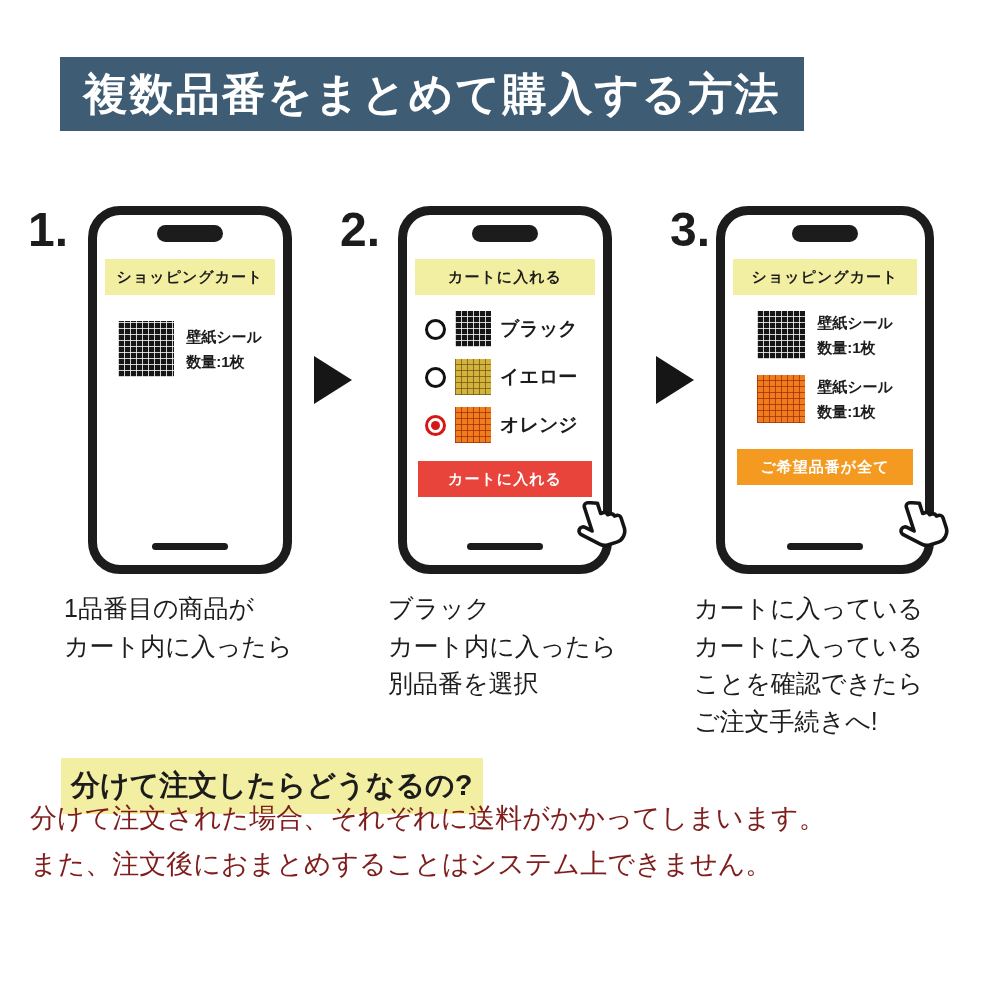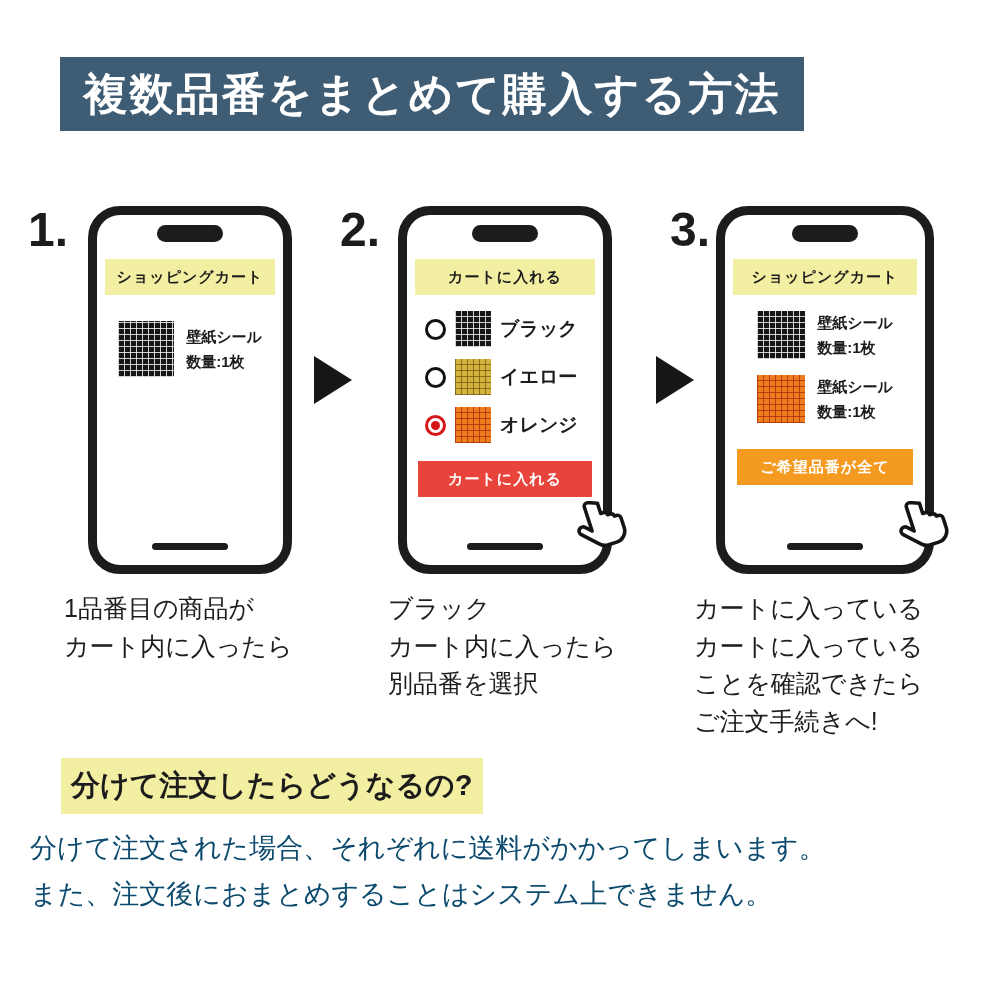--- a/index.html
+++ b/index.html
@@ -58,21 +58,21 @@
 
   .hand { position:absolute; right:-30px; bottom:6px; transform:rotate(-18deg); }
 
   .arrow { position:absolute; top:356px; width:0; height:0;
     border-top:24px solid transparent; border-bottom:24px solid transparent; border-left:38px solid #161616; }
 
   .caption { position:absolute; top:590px; font-size:25px; font-weight:400; line-height:1.5; color:#1d1d1d; white-space:nowrap; }
 
   .note-heading { position:absolute; left:25px; top:758px; font-size:29px; font-weight:700;padding-left:36px; }
   .note-heading .hl { background:var(--highlight_yellow,#f3efa2); padding:8px 10px; display:inline-block; white-space:nowrap; }
-  .note-body { position:absolute; left:30px; top:826px; font-size:27px; line-height:1.7; color:#0c4a6e; font-weight:500; }
+  .note-body { position:absolute; left:30px; top:796px; font-size:27px; line-height:1.7; color:#7f1d1d; font-weight:500; }
   .note-body div { white-space:nowrap; }
 </style>
 </head>
 <body>
 
 <div class="canvas">
 
   <header class="title-banner">
     <h1>複数品番をまとめて購入する方法</h1>
   </header>

